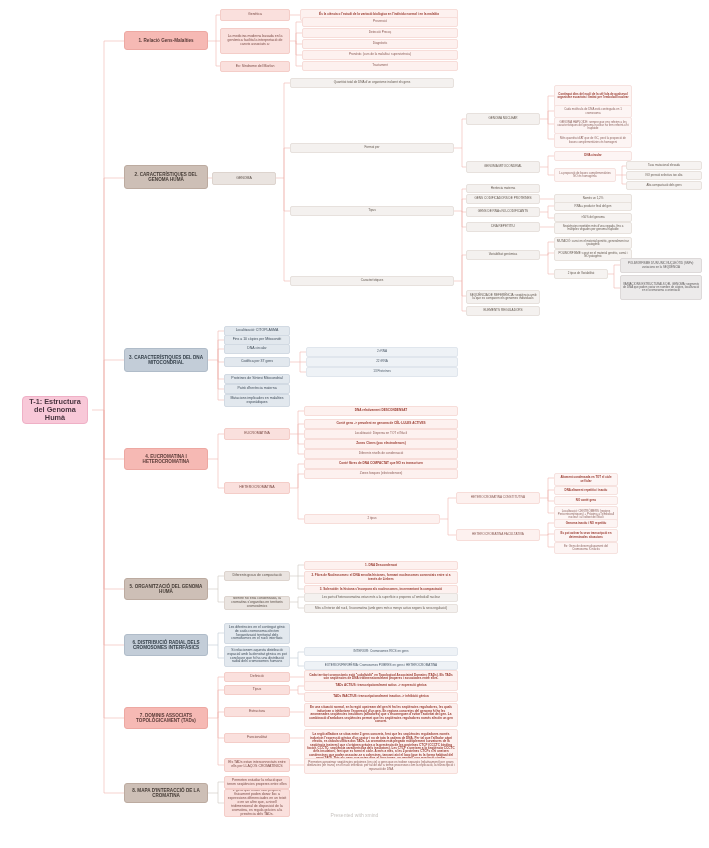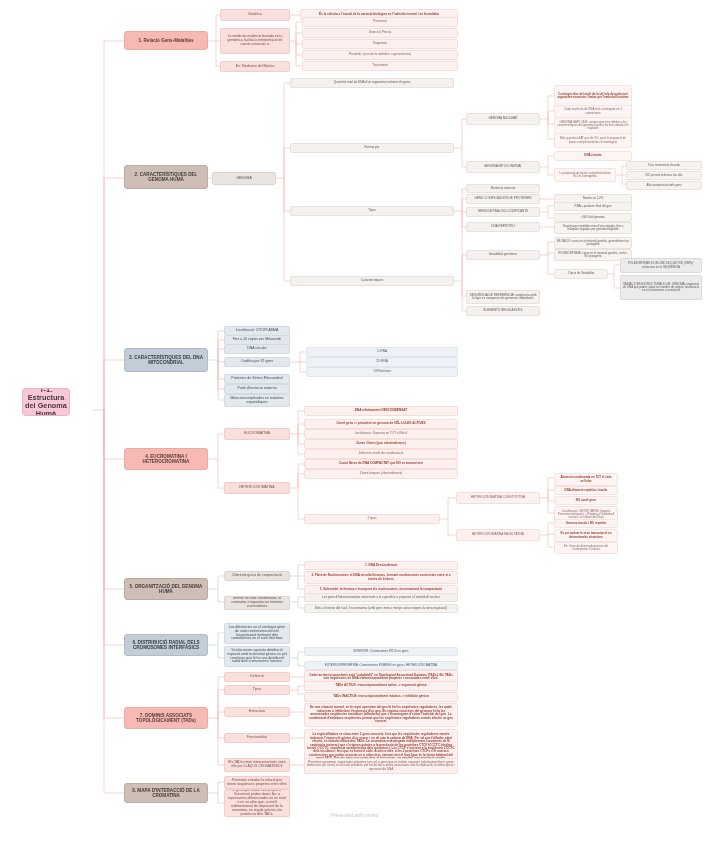--- a/index.html
+++ b/index.html
@@ -137,21 +137,21 @@
 
       <path d="M208 718 L218 718 M218 718 L218 677 L224 677 M218 718 L218 690 L224 690 M218 718 L218 712 L224 712 M218 718 L218 738 L224 738 M218 718 L218 765 L224 765"></path>
       <path d="M290 677 L304 677"></path>
       <path d="M290 690 L298 690 M298 690 L298 686 L304 686 M298 690 L298 694 L304 694"></path>
       <path d="M290 712 L304 712"></path>
       <path d="M290 738 L304 738"></path>
       <path d="M290 765 L304 765"></path>
     </g>
   </svg>
 
-  <div class="node root" style="left:22px; top:388px; width:48px; height:28px;">
+  <div class="node root" style="left:22px; top:396px; width:66px; height:28px;">
     <span>T-1: Estructura del Genoma Humà</span>
   </div>
 
   <div class="node head pink" style="left:124px; top:31px; width:84px; height:19px;">
     <span>1. Relació Gens-Malalties</span>
   </div>
 
   <div class="node l2 pink" style="left:220px; top:9px; width:70px; height:12px;">
     <span>Genètica</span>
   </div>

